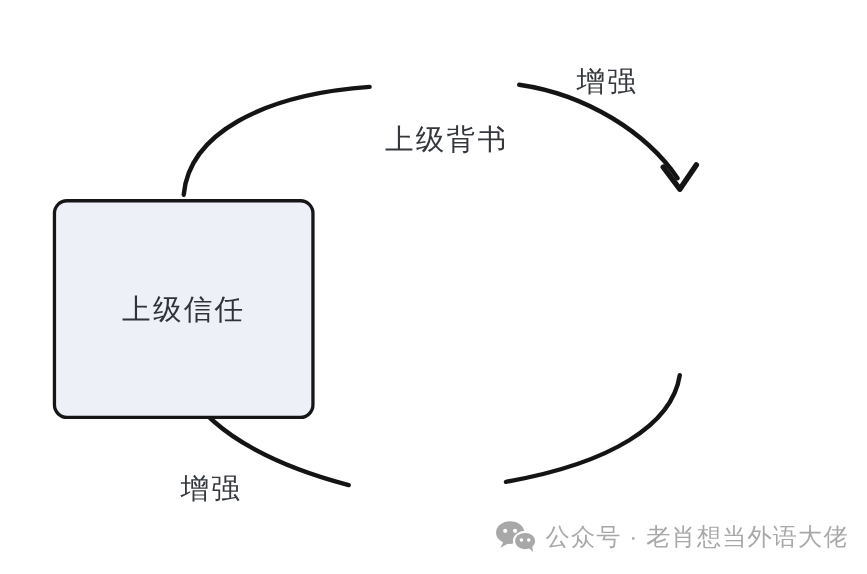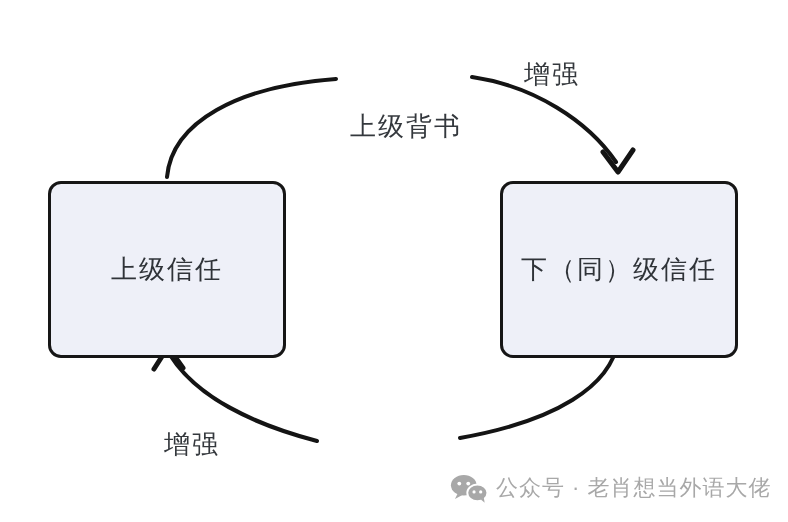--- a/index.html
+++ b/index.html
@@ -24,21 +24,21 @@
     stroke: #141414;
     stroke-width: 4;
     stroke-linecap: round;
     stroke-linejoin: round;
   }
   .arrow-layer path.head { stroke-width: 5; }
 
   .node {
     position: absolute;
     width: 238px;
-    height: 177px;
+    height: 200px;
     background: #eef0f8;
     border: 3.5px solid #161616;
     border-radius: 13px;
     display: flex;
     align-items: center;
     justify-content: center;
     font-size: 26px;
     letter-spacing: 2px;
     color: #2f3338;
     white-space: nowrap;
@@ -58,21 +58,20 @@
   .lbl-top-main   { left: 406px; top: 63px; margin-top: 46px; }
   .lbl-top-effect { left: 552px; top: 57px; background: transparent; }
   .lbl-bottom-main   { left: 391px; top: 433px; }
   .lbl-bottom-effect { left: 192px; top: 427px; background: transparent; }
 
   .watermark {
     position: absolute;
     left: 450px;
     top: 473px;
     display: flex;
-    align-items: center;
     gap: 8px;
     color: #a8a8a8;
   }
   .watermark .wm-text {
     font-size: 22px;
     letter-spacing: 1px;
     white-space: nowrap;
   }
   .wm-icon { display: block; }
 </style>
@@ -89,23 +88,20 @@
 
     <path d="M618,341 C611,386 556,421 460,438"></path>
     <path d="M317,441 C256,425 197,398 170,355"></path>
     <path class="head" d="M154,369 L168,347 L183,368"></path>
   </svg>
 
   <div class="node node-left">
     <span>上级信任</span>
   </div>
 
-  <div class="node node-right">
-    <span>下（同）级信任</span>
-  </div>
 
   <div class="edge-label lbl-top-main">上级背书</div>
   <div class="edge-label lbl-top-effect">增强</div>
   <div class="edge-label lbl-bottom-effect">增强</div>
 
   <div class="watermark">
     <svg class="wm-icon" width="38" height="29" viewBox="0 0 40 30" aria-hidden="true">
       <g fill="#a8a8a8">
         <ellipse cx="14.5" cy="11.5" rx="13.5" ry="10.8"></ellipse>
         <path d="M8.5 19.5 L5.2 26 L13.5 21.5 Z"></path>

